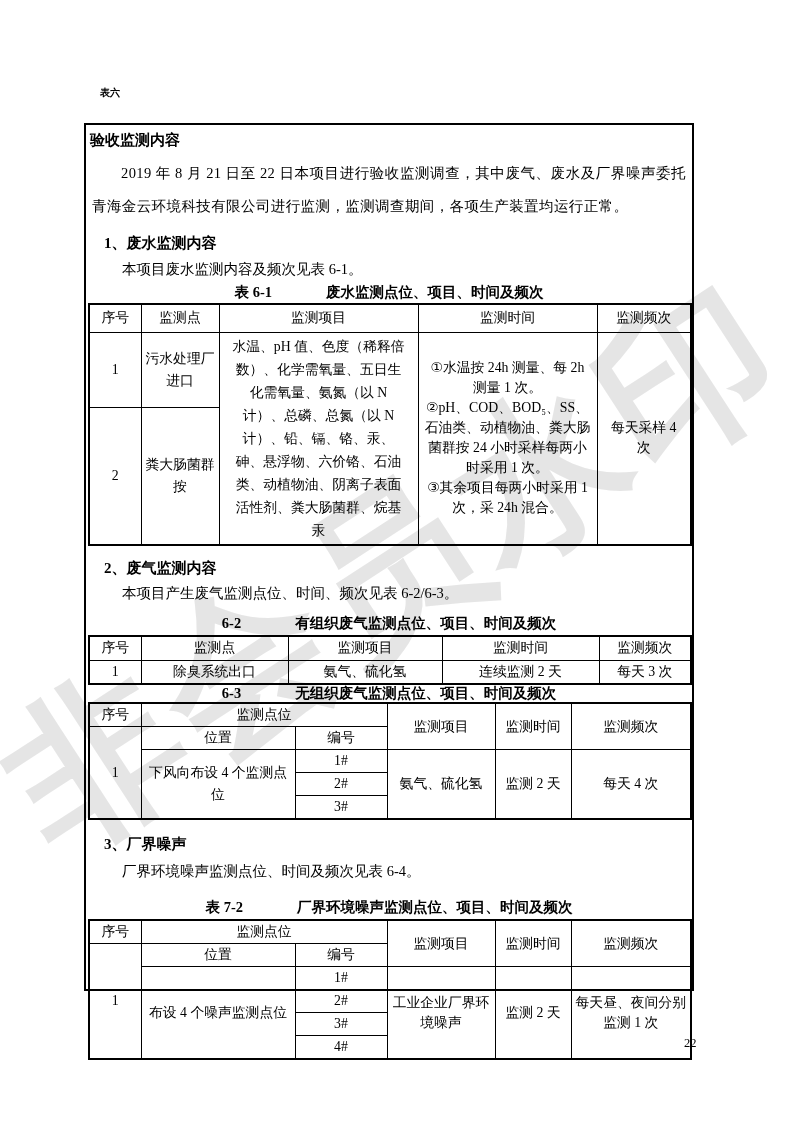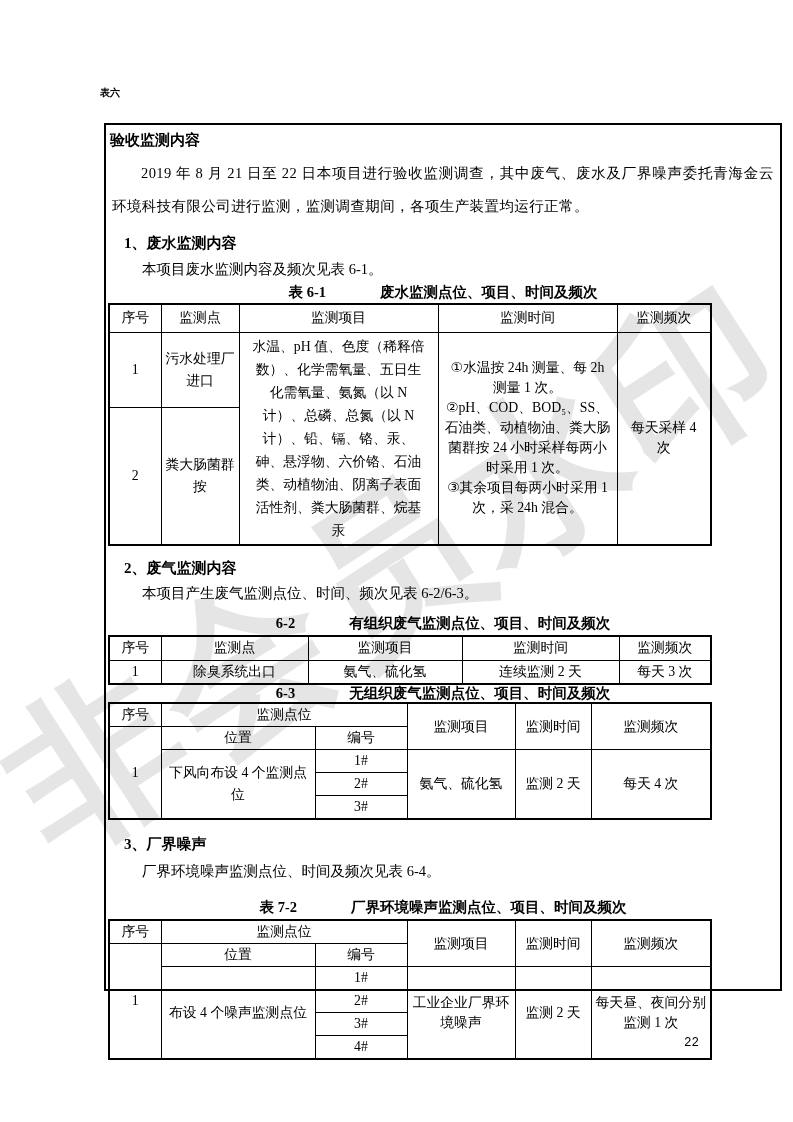--- a/index.html
+++ b/index.html
@@ -14,21 +14,21 @@
     color:#cccccc; opacity:0.5; font-weight:bold;
     transform:rotate(-33deg); transform-origin:center center;
     pointer-events:none;
   }
   .layer { position:relative; z-index:1; }
   .table-label {
     position:absolute; left:100px; top:86px;
     font-size:10px; font-weight:bold;
   }
   .box {
-    position:absolute; left:104px; top:123px; width:678px; height:868px;
+    position:absolute; left:84px; top:123px; width:610px; height:868px;
     border:2px solid #000; box-sizing:border-box; background:transparent;
   }
   .box-title { margin:4px 0 0 4px; font-size:15px; font-weight:bold; height:22px; line-height:22px; }
   .intro {
     margin:6px 6px 0 6px; font-size:14.5px; line-height:33px;
     text-indent:2em; text-align:justify; letter-spacing:0.4px;
   }
   .sec-heading { margin:10px 0 0 18px; font-size:15px; font-weight:bold; height:20px; line-height:20px; }
   .sec-heading.h2 { margin-top:12px; }
   .sec-heading.h3 { margin-top:14px; }
@@ -55,21 +55,21 @@
   .t62 .r-1 { height:23px; }
   .t63 { margin-top:0; }
   .t63 .r-h1 { height:22px; }
   .t63 .r-h2 { height:21px; }
   .t63 .r-d  { height:22px; }
   .t63 .r-d2 { height:21px; }
   .t72 .r-h1 { height:22px; }
   .t72 .r-h2 { height:20px; }
   .t72 .r-d  { height:21px; }
   .point-cell { line-height:22px; }
-  .page-number { position:absolute; left:684px; top:1036px; font-size:12.5px; font-family:Liberation Mono, monospace; }
+  .page-number { position:absolute; left:684px; top:1036px; font-size:12.5px; font-family:Liberation Serif, serif; }
 </style>
 </head>
 <body>
 
 <div class="page">
 
   <div class="watermark">非会员水印</div>
 
   <div class="layer">
     <div class="table-label">表六</div>

